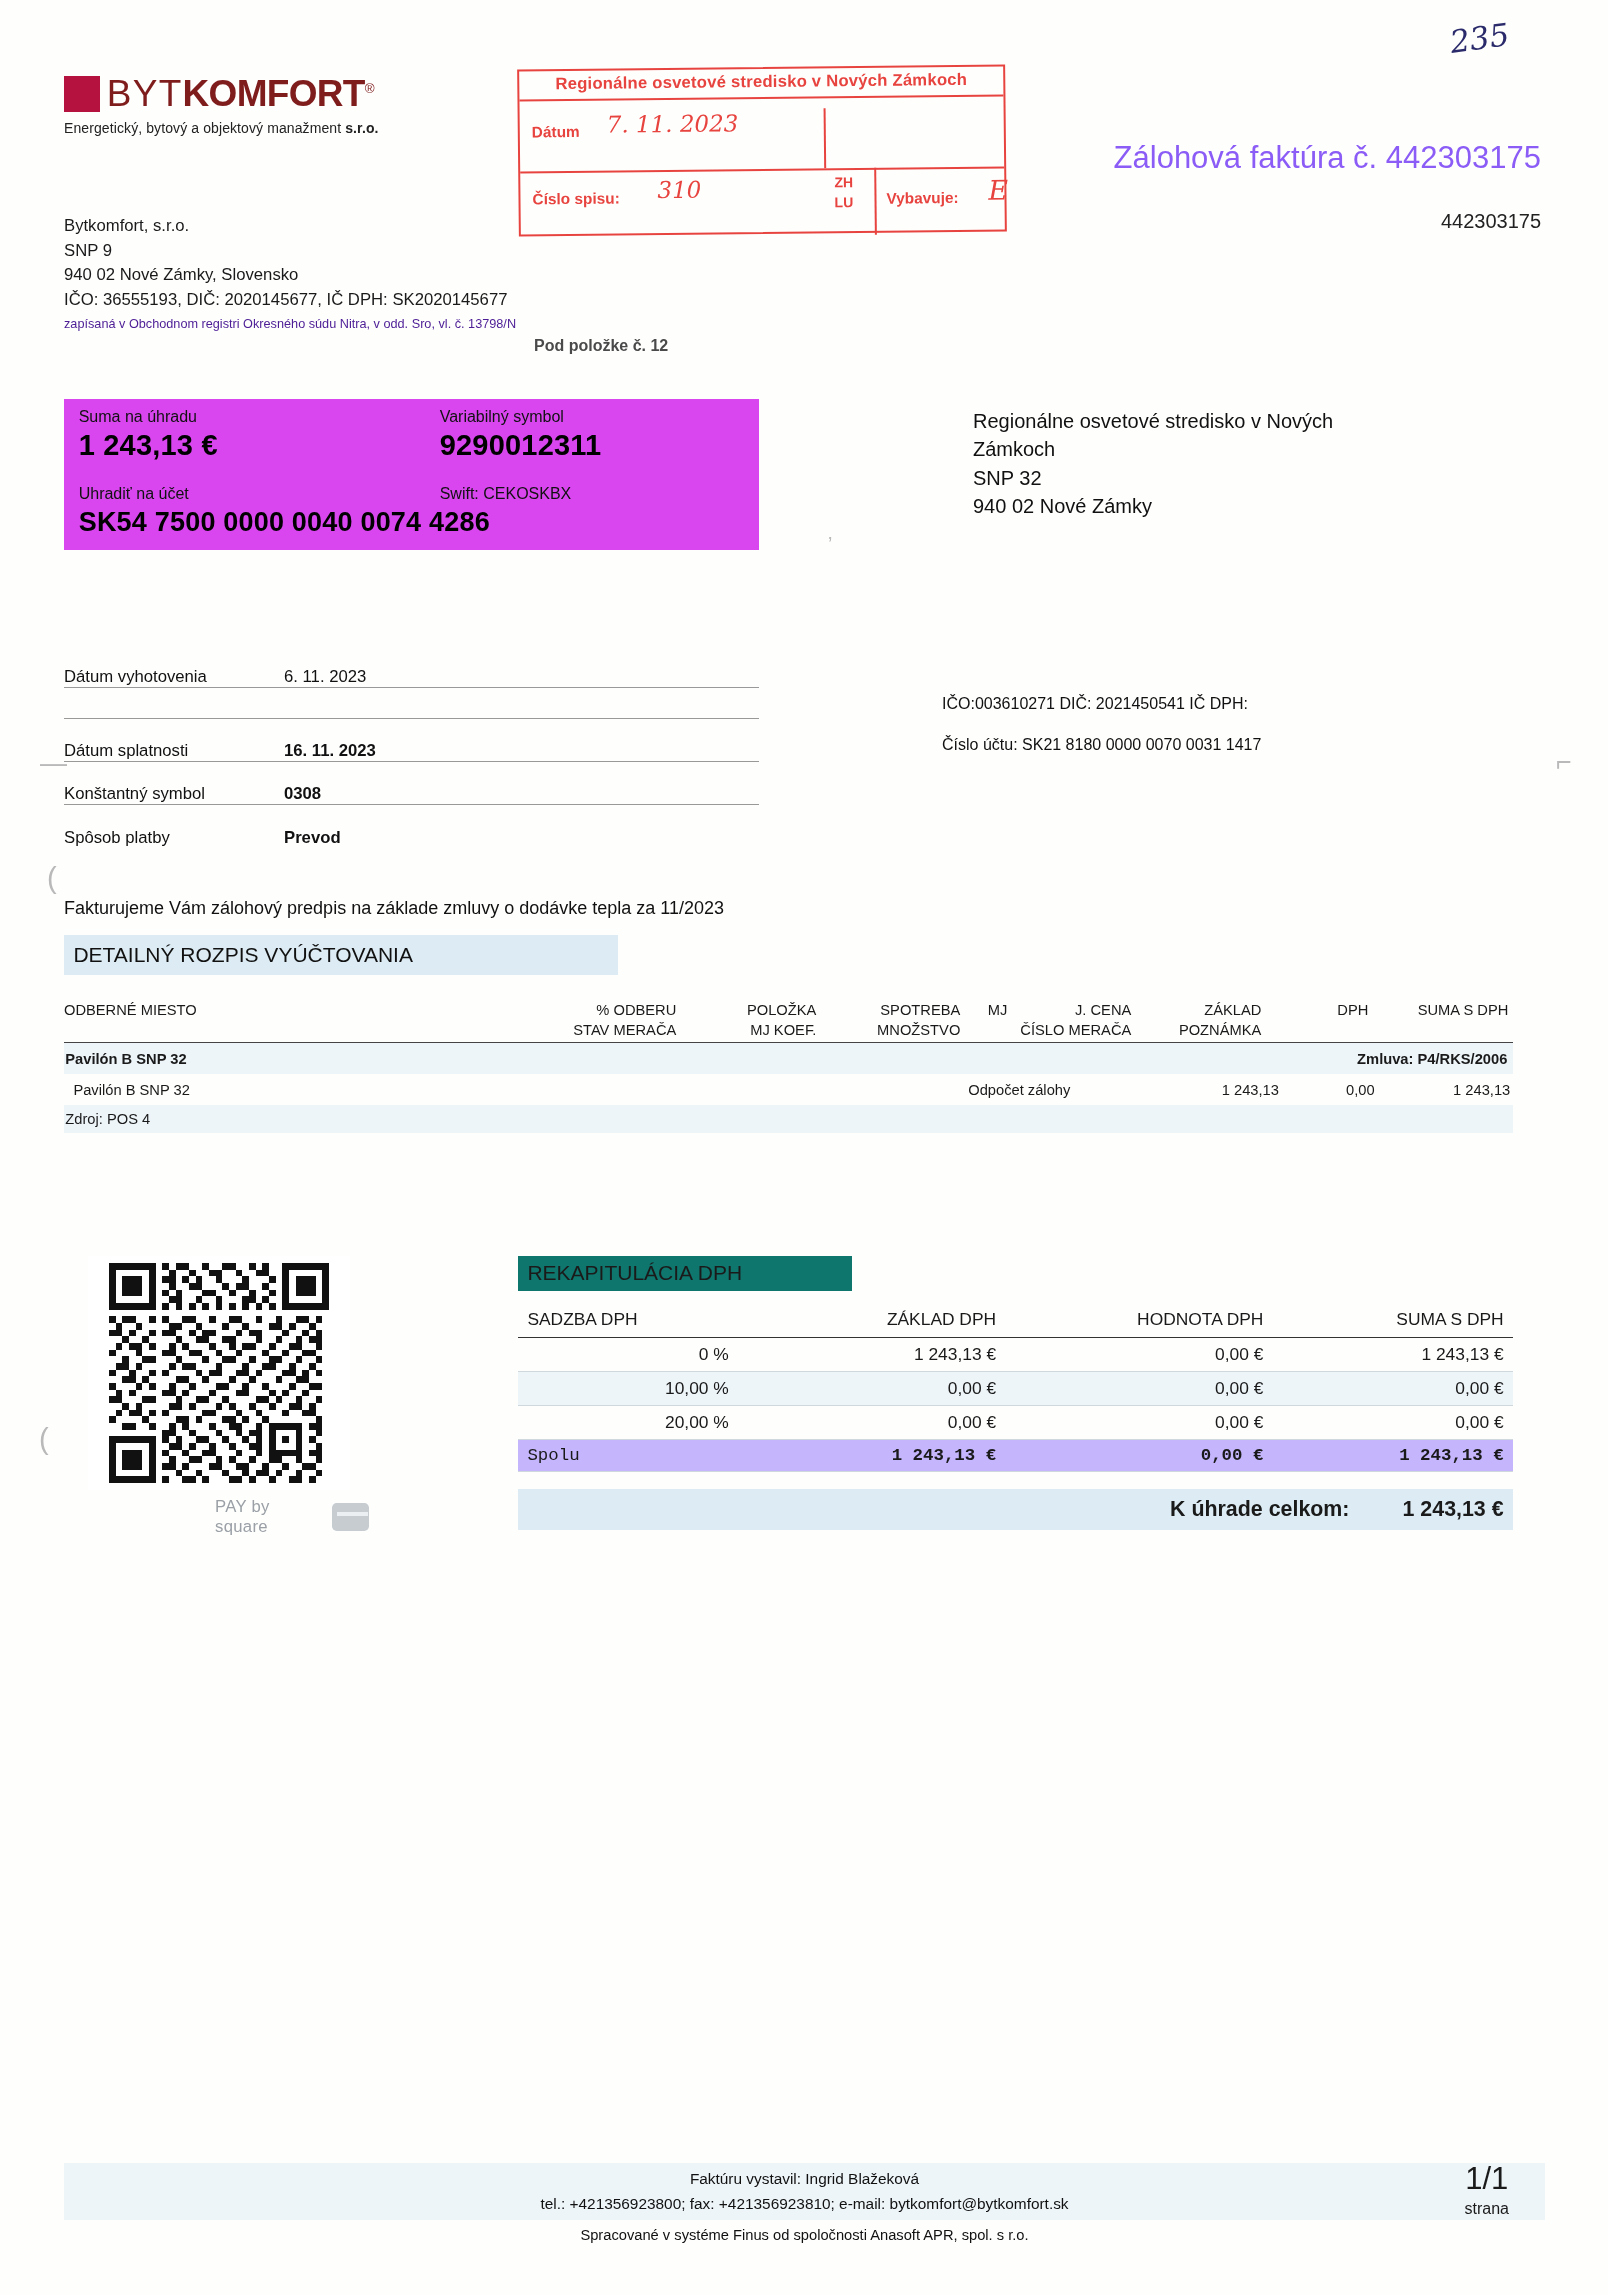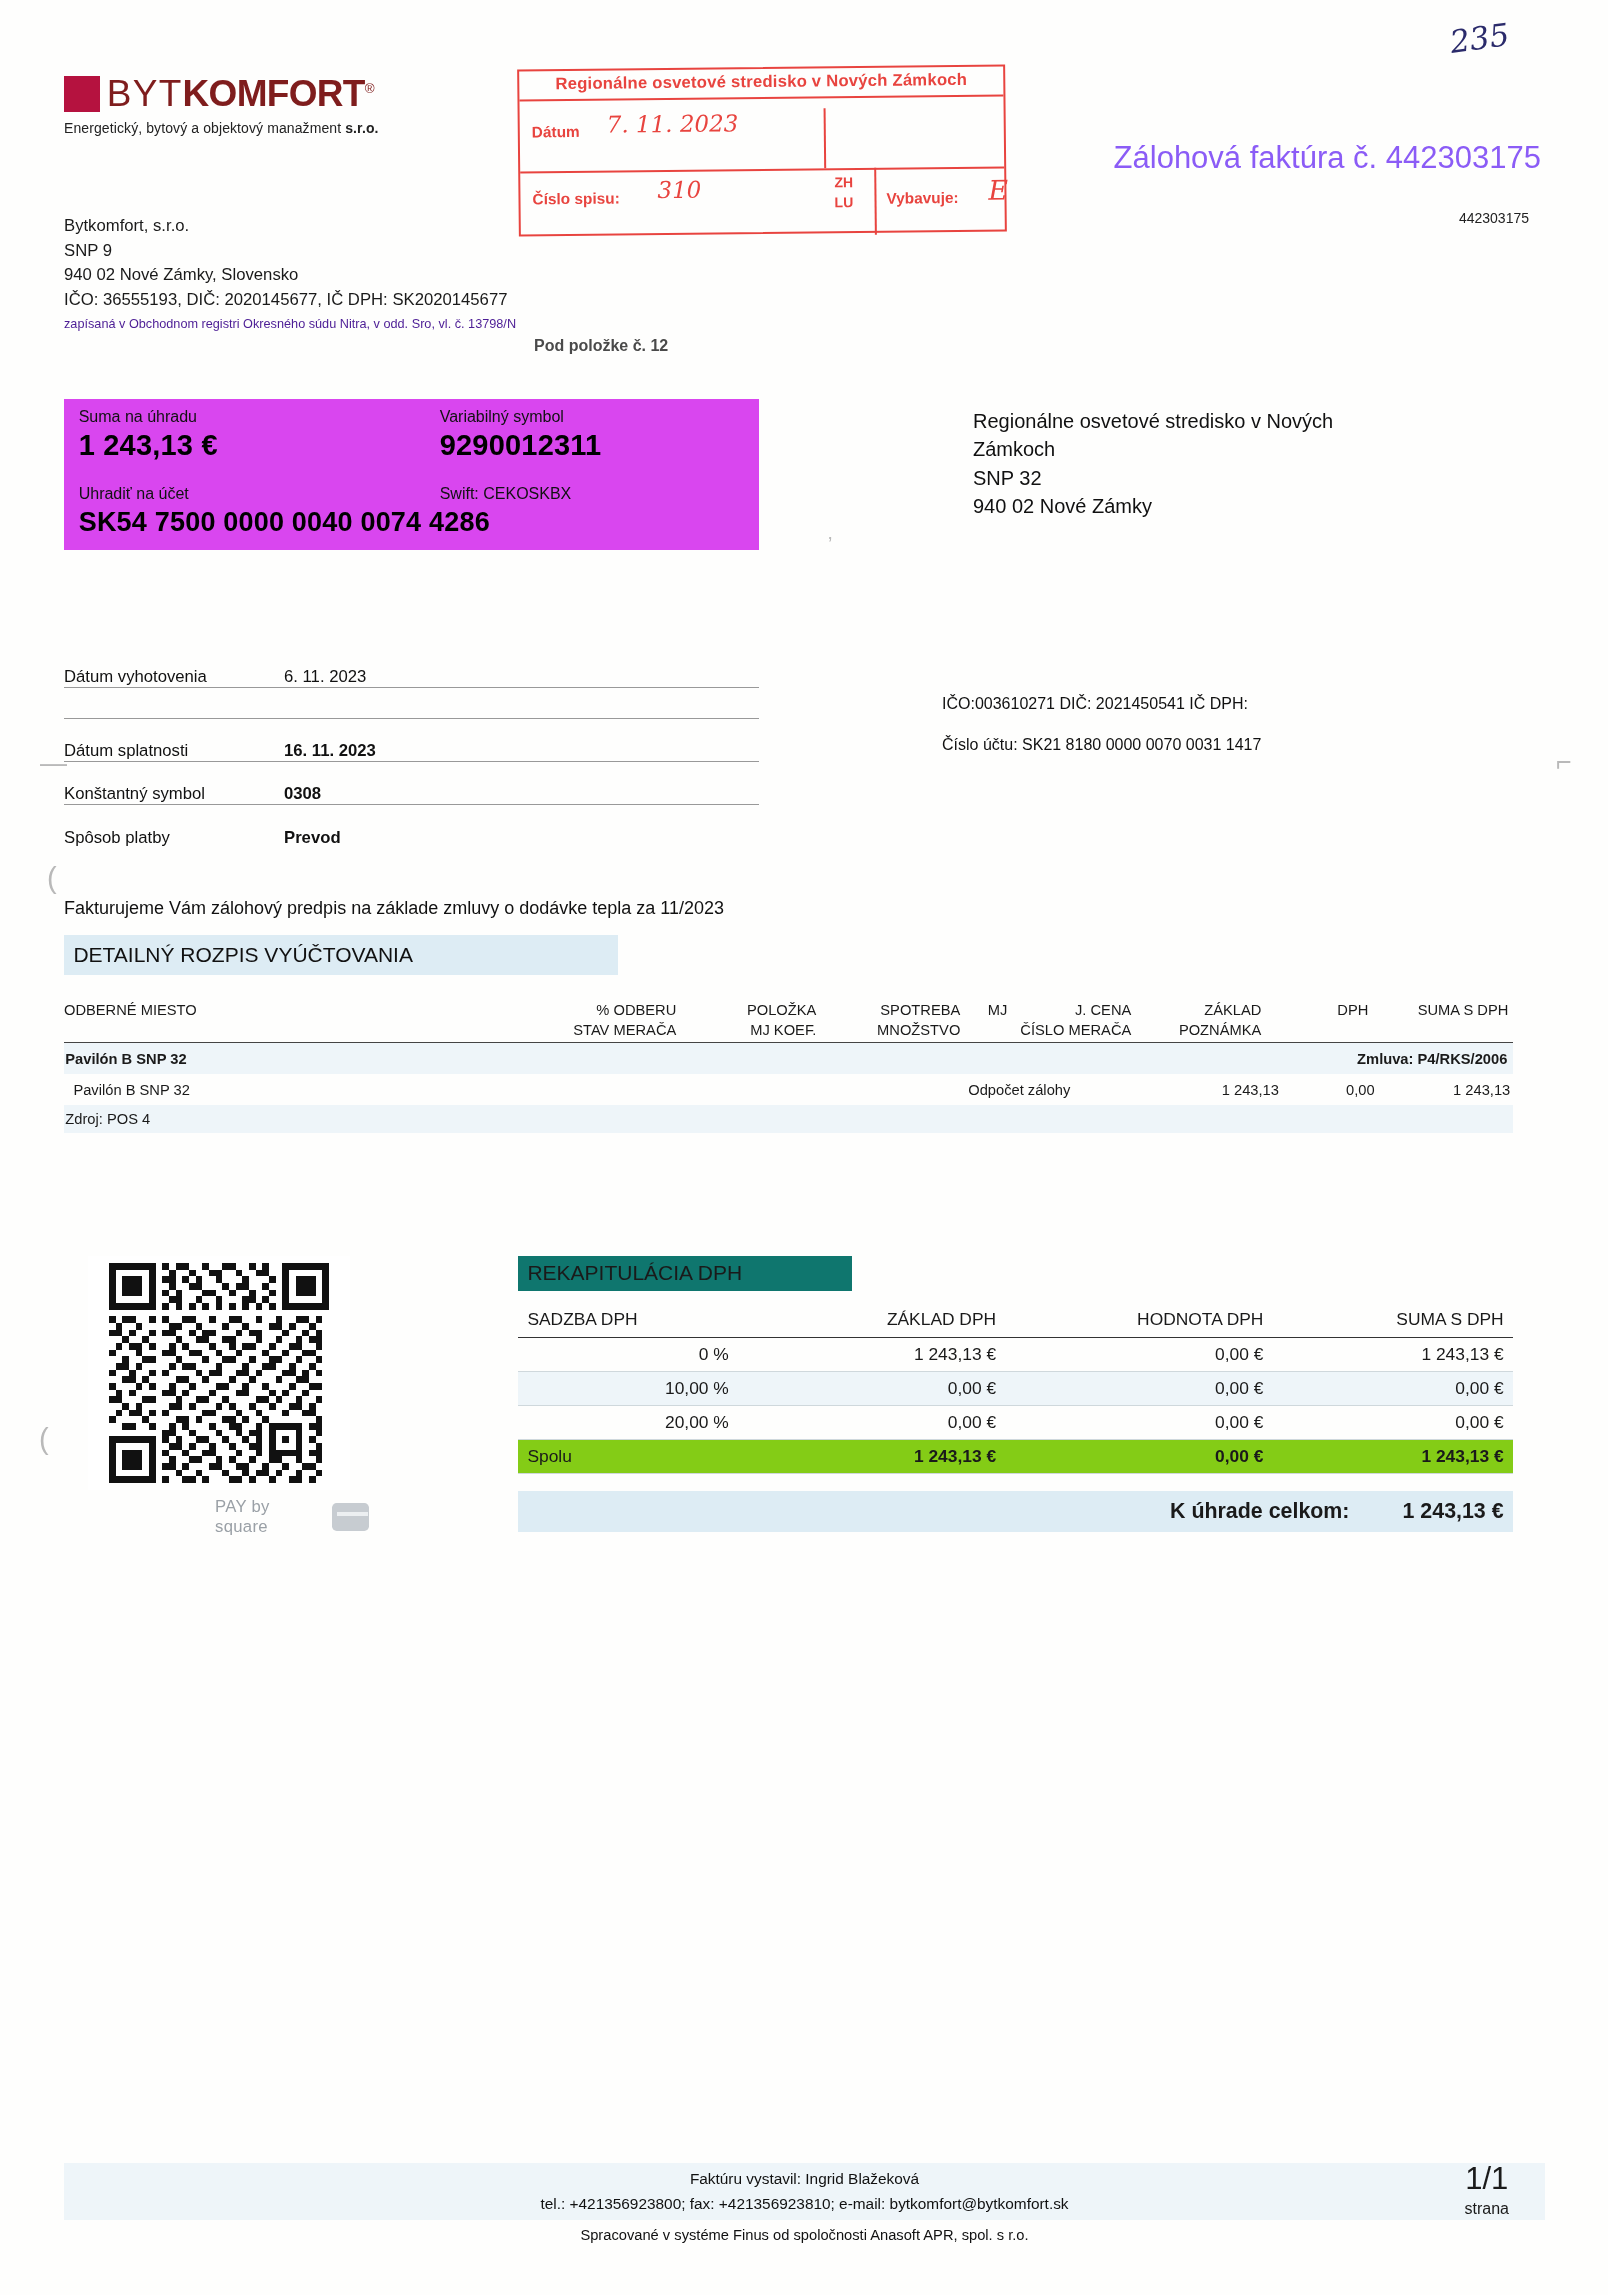--- a/index.html
+++ b/index.html
@@ -52,22 +52,22 @@
     position: absolute; right: 100px; top: 20px;
     font-family: "DejaVu Serif", serif; font-style: italic;
     font-size: 31px; color: #2b2b6b; transform: rotate(-8deg);
   }
 
   .doc-title {
     position: absolute; right: 68px; top: 140px;
     font-size: 31px; font-weight: 400; color: #8b5cf6; text-align: right;
   }
   .doc-num-small {
-    position: absolute; right: 80px; top: 210px;
-    font-size: 14px; color: #222; 
+    position: absolute; right: 68px; top: 210px;
+    font-size: 20px; color: #222; 
   }
 
   
   .supplier { position: absolute; left: 64px; top: 214px; width: 668px; font-size: 16.7px; line-height: 1.48; color: #1a1a1a; }
   .supplier .reg { font-size: 12.7px; color: #4c1d95; line-height: 1.3; display:block; margin-top: 2.7px; }
 
   
   .paybox { position: absolute; left: 64px; top: 399px; width: 695px; background: #d946ef; }
   .paybox .row { display: flex; }
   .paybox .cell { padding: 9.4px 14.7px 4px 14.7px; }
@@ -125,21 +125,21 @@
   .recap-band { background: #0f766e; font-size: 21px; padding: 5.3px 9.4px; width: 334px; }
   .recap table { width: 100%; border-collapse: collapse; margin-top: 14.7px; }
   .recap th {
     font-weight: 400; font-size: 17.4px; text-align: right; padding: 4px 9.4px 6.7px 9.4px;
     border-bottom: 1.3px solid #333;
   }
   .recap th.first { text-align: left; }
   .recap td { text-align: right; padding: 6px 9.4px; font-size: 17.4px; border-bottom: 0.7px solid #cfd8dc; }
   .recap td.first { text-align: right; }
   .recap tr.alt td { background: #eef5f9; }
-  .recap tr.total td { background: #84cc16; font-weight: 700; }
+  .recap tr.total td { background: #c4b5fd; font-weight: 700; font-family: Liberation Mono, monospace; }
   .recap tr.total td.first { text-align: left; font-weight: 400; }
   .grand {
     margin-top: 17.4px; display: flex; justify-content: flex-end; align-items: center; gap: 53px;
     font-size: 21.4px; font-weight: 700; background: #ddecf4; padding: 8px 9.4px;
   }
 
   
   .footer {
     position: absolute; left: 64px; right: 64px; bottom: 47px;
     text-align: center; font-size: 15.4px; color: #111; line-height: 1.6;

